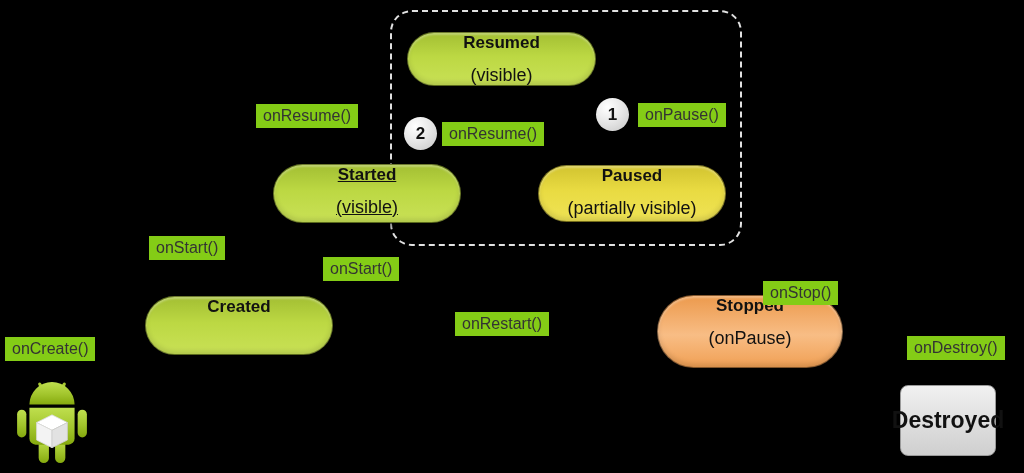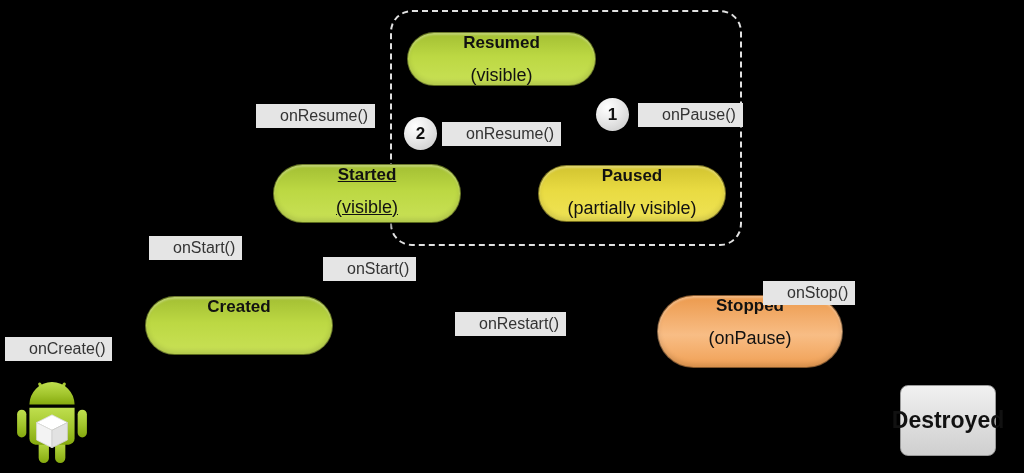--- a/index.html
+++ b/index.html
@@ -56,25 +56,25 @@
     border-radius: 8px;
     background: linear-gradient(180deg, #f1f1f1 0%, #dedede 55%, #cfcfcf 100%);
     display: flex; align-items: center; justify-content: center;
     font-weight: bold; font-size: 23px; color: #111;
     border: 1px solid #9a9a9a;
   }
 
   
   .cb-label {
     position: absolute;
-    background: #e5e5e5;
+    background: #84cc16;
     color: #333;
     font-size: 16px;
     line-height: 1.2;
-    padding: 2px 7px 3px 24px;
+    padding: 2px 7px 3px 7px;
     white-space: nowrap;
   }
   #lbl-oncreate        { left: 5px;   top: 337px; }
   #lbl-onstart-left    { left: 149px; top: 236px; }
   #lbl-onstart-right   { left: 323px; top: 257px; }
   #lbl-onresume-outer  { left: 256px; top: 104px; }
   #lbl-onresume-inner  { left: 442px; top: 122px; }
   #lbl-onpause         { left: 638px; top: 103px; }
   #lbl-onrestart       { left: 455px; top: 312px; }
   #lbl-onstop          { left: 763px; top: 233px; margin-top: 48px; }
@@ -136,20 +136,21 @@
   </div>
 
   <div class="cb-label" id="lbl-oncreate">onCreate()</div>
   <div class="cb-label" id="lbl-onstart-left">onStart()</div>
   <div class="cb-label" id="lbl-onstart-right">onStart()</div>
   <div class="cb-label" id="lbl-onresume-outer">onResume()</div>
   <div class="cb-label" id="lbl-onresume-inner">onResume()</div>
   <div class="cb-label" id="lbl-onpause">onPause()</div>
   <div class="cb-label" id="lbl-onrestart">onRestart()</div>
   <div class="cb-label" id="lbl-onstop">onStop()</div>
+  <div class="cb-label" id="lbl-ondestroy">onDestroy()</div>
 
   <div class="order-badge" id="badge-pause">1</div>
   <div class="order-badge" id="badge-resume">2</div>
 
   <svg id="robot" viewBox="0 0 76 96" aria-hidden="true">
     <defs>
       <linearGradient id="droidGrad" x1="0" y1="0" x2="0" y2="1">
         <stop offset="0" stop-color="#bfdf4e"></stop>
         <stop offset="0.55" stop-color="#a2c52c"></stop>
         <stop offset="1" stop-color="#85a90e"></stop>

